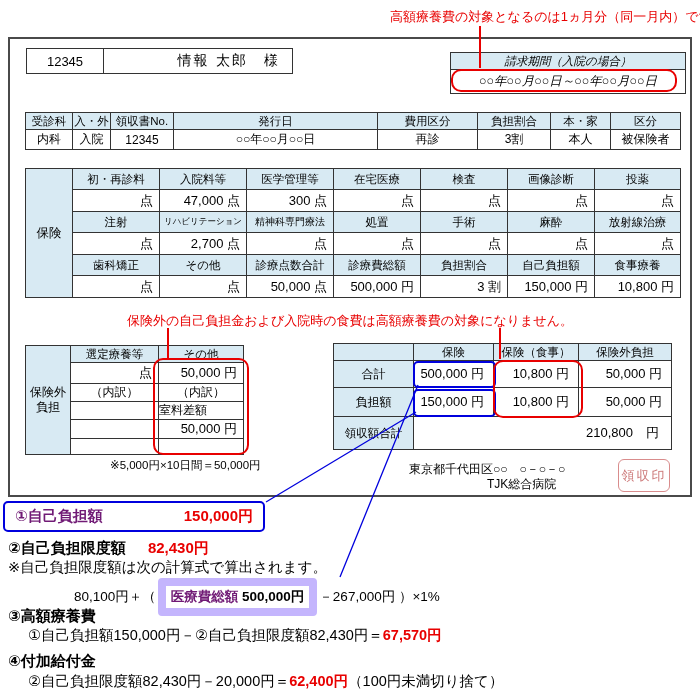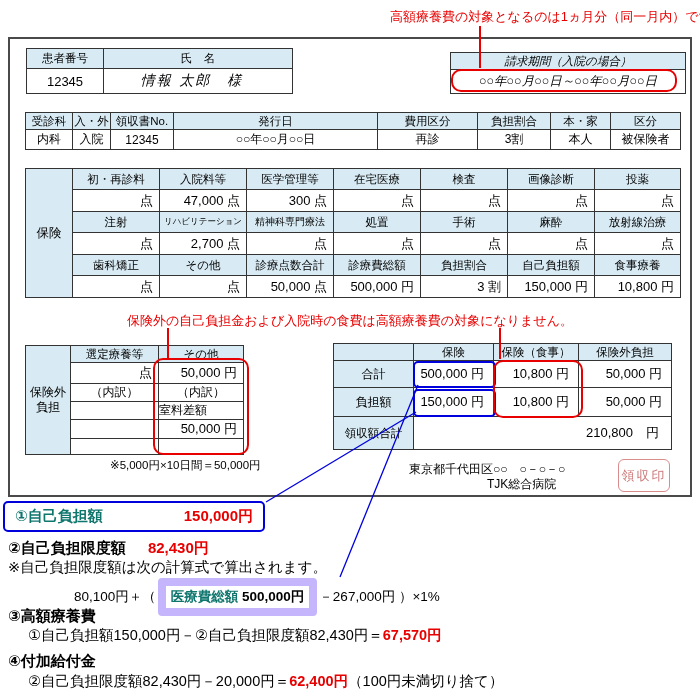--- a/index.html
+++ b/index.html
@@ -12,53 +12,49 @@
   .h{background:#d8eaf3;text-align:center;font-size:11.5px;}
   .h.s{font-size:10px;}
   .h.xs{font-size:8.5px;}
   .lbl{background:#d8eaf3;text-align:center;font-size:12.5px;}
   .val{font-size:13px;text-align:right;padding-right:6px;}
   .cen{font-size:12px;text-align:center;}
   .dot{border-bottom:1px dotted #555;}
   .redbox{position:absolute;border:2.5px solid #e80000;border-radius:10px;background:transparent;z-index:6;}
   .bluebox{position:absolute;border:2px solid #0000dd;border-radius:5px;background:transparent;z-index:6;}
   .red-t{color:#e80000;}
-  .blue-t{color:#0f766e;}
+  .blue-t{color:#701a75;}
   .note{font-size:13px;color:#e80000;white-space:nowrap;}
   svg.overlay{position:absolute;left:0;top:0;z-index:5;pointer-events:none;}
   .stamp{position:absolute;left:618px;top:459px;width:50px;height:31px;border:1.5px solid #d98c8c;
          border-radius:6px;color:#cc7878;font-size:13px;letter-spacing:2px;display:flex;
          align-items:center;justify-content:center;font-family:"Liberation Serif","DejaVu Serif",serif;}
   .calc-box1{position:absolute;left:3px;top:501px;width:262px;height:31px;border:2px solid #0000dd;
              border-radius:5px;display:flex;align-items:center;justify-content:space-between;
              padding:0 10px;box-sizing:border-box;font-weight:bold;font-size:15px;}
   .bold15{font-weight:bold;font-size:15px;}
   .eq{font-size:14.5px;}
   .fbox{display:inline-block;border:8px solid #c4b5fd;border-radius:4px;padding:2px 5px;margin:0 2px;}
-  .serifname{font-family:"DejaVu Serif","Liberation Serif",serif;font-size:14px;text-align:center;padding-right:12px;letter-spacing:2px;font-style:italic;}
+  .serifname{font-family:"DejaVu Serif","Liberation Serif",serif;font-size:14px;text-align:right;padding-right:12px;letter-spacing:2px;}
 </style>
 </head>
 <body>
 
 <div class="page">
 
   <div class="abs note" style="left:390px;top:8px;">高額療養費の対象となるのは1ヵ月分（同一月内）です。</div>
 
   <div class="frame"></div>
 
   <table style="left:26px;top:48px;">
     <colgroup>
         <col style="width:77px">
         <col style="width:189px">
       </colgroup>
     <tbody>
-        <tr style="height:20px">
-      <td class="h">患者番号</td>
-      <td class="h">氏　名</td>
-    </tr>
     <tr style="height:25px">
       <td class="cen" style="font-size:13px">12345</td>
       <td class="serifname">情報 太郎　様</td>
     </tr>
   </tbody>
     </table>
 
   <table style="left:450px;top:52px;font-style:italic;">
     <colgroup>
         <col style="width:235px">

